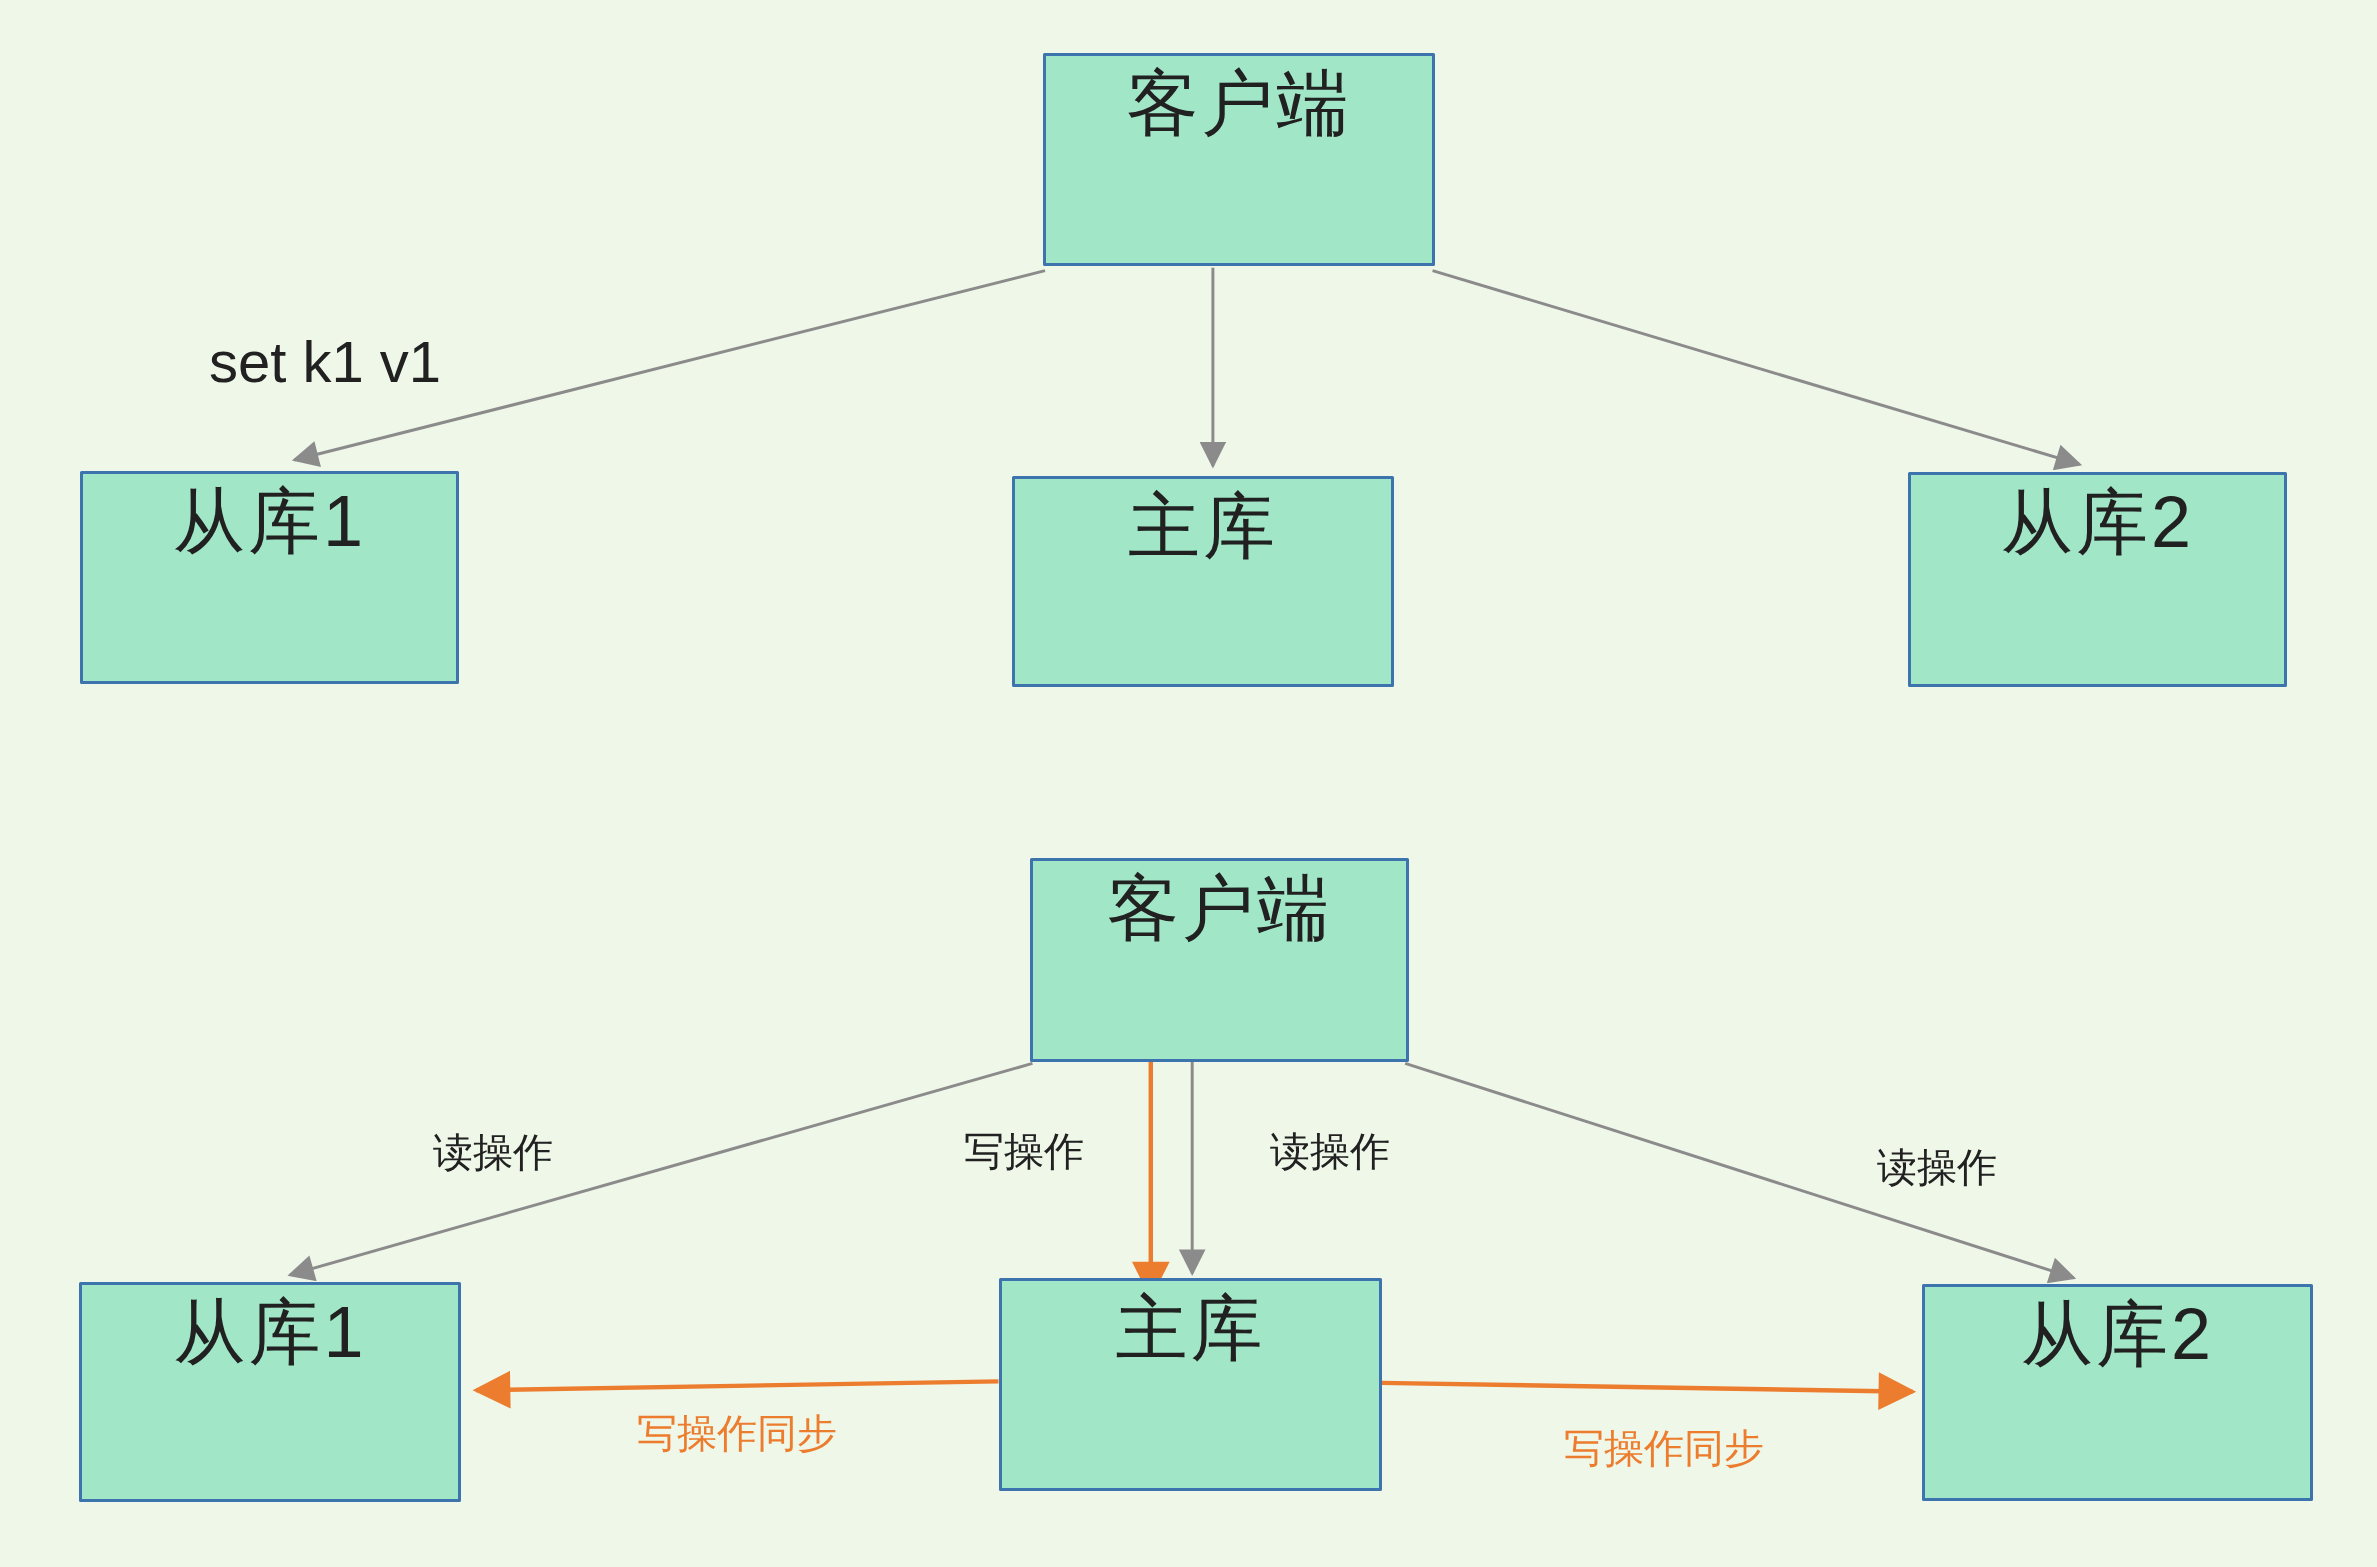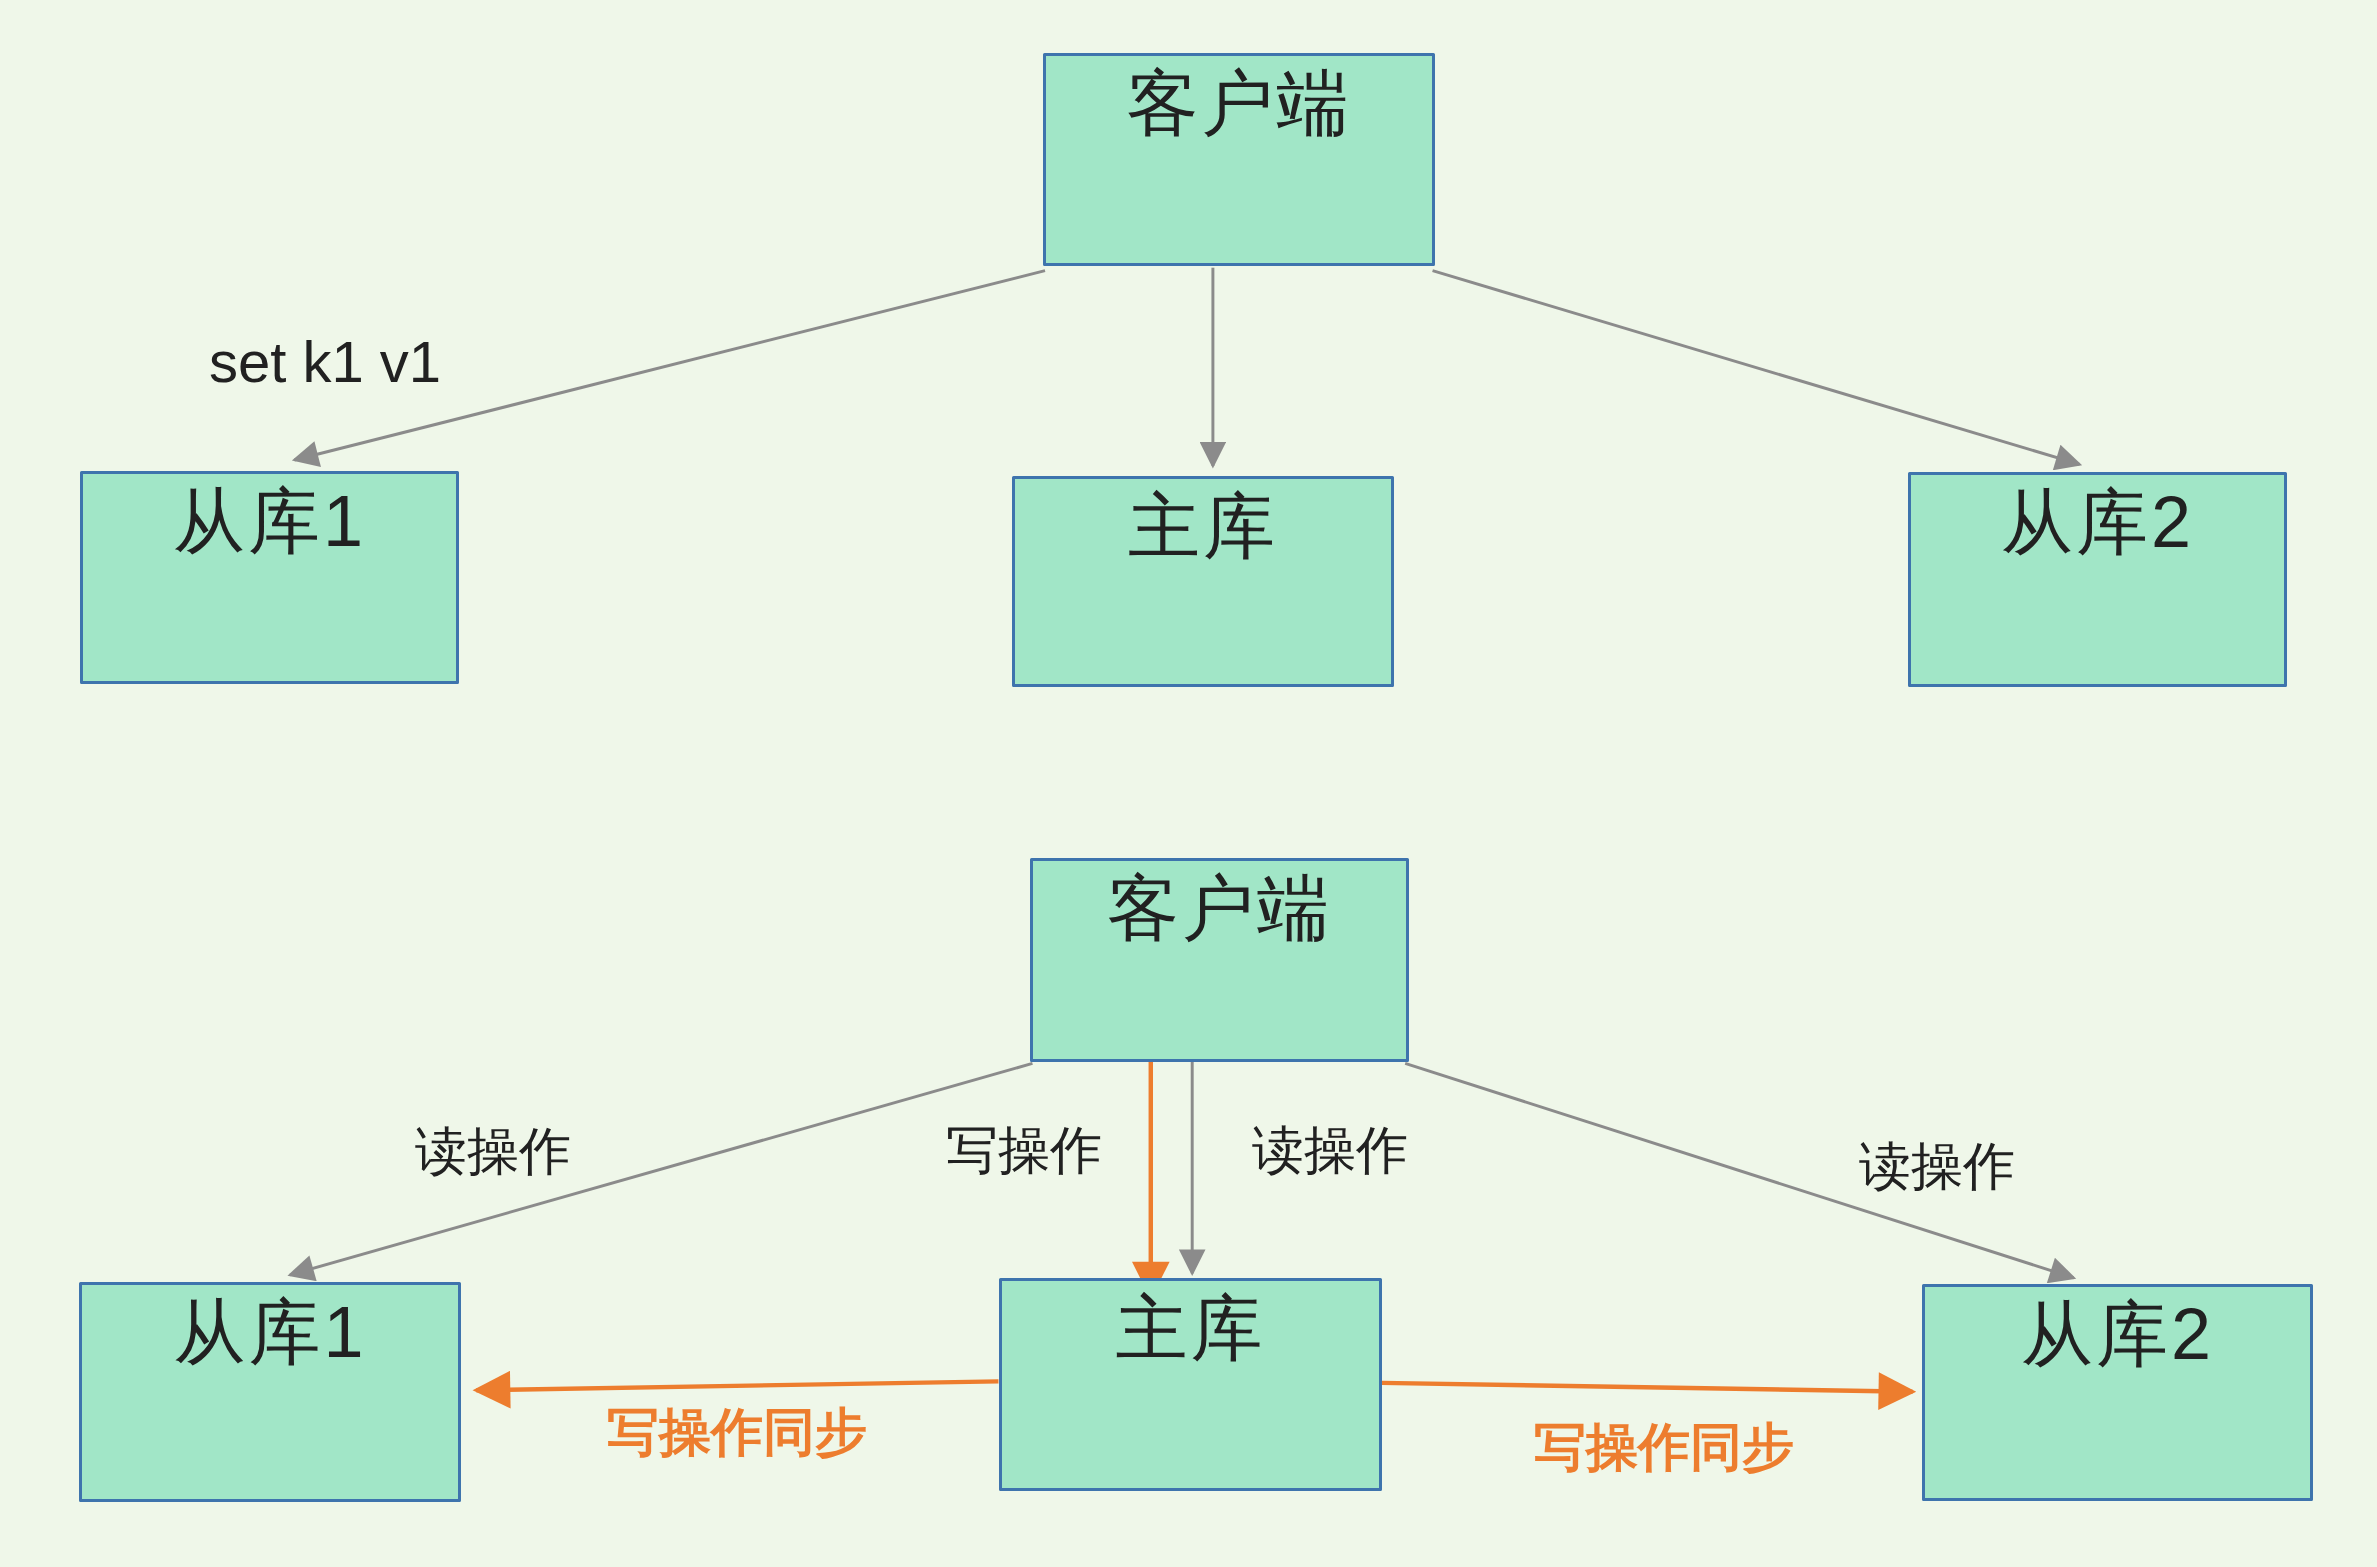--- a/index.html
+++ b/index.html
@@ -35,22 +35,22 @@
     white-space:nowrap;
   }
   .edge-label{
     position:absolute;
     transform:translate(-50%,-50%);
     white-space:nowrap;
     color:var(--label-text);
     font-weight:400;
   }
   .edge-label.latin{font-size:58px;}
-  .edge-label.cjk{font-size:52px;}
-  .edge-label.orange{color:var(--arrow-orange);font-weight:700;}
+  .edge-label.cjk{font-size:40px;}
+  .edge-label.orange{color:var(--arrow-orange);font-weight:400;}
   .gray-line{stroke:var(--arrow-gray);stroke-width:4;}
   .orange-line{stroke:var(--arrow-orange);stroke-width:6;}
 </style>
 </head>
 <body>
 
 <div class="canvas">
 
   <svg class="edges" viewBox="0 0 3214 2119" xmlns="http://www.w3.org/2000/svg">
     <defs>

